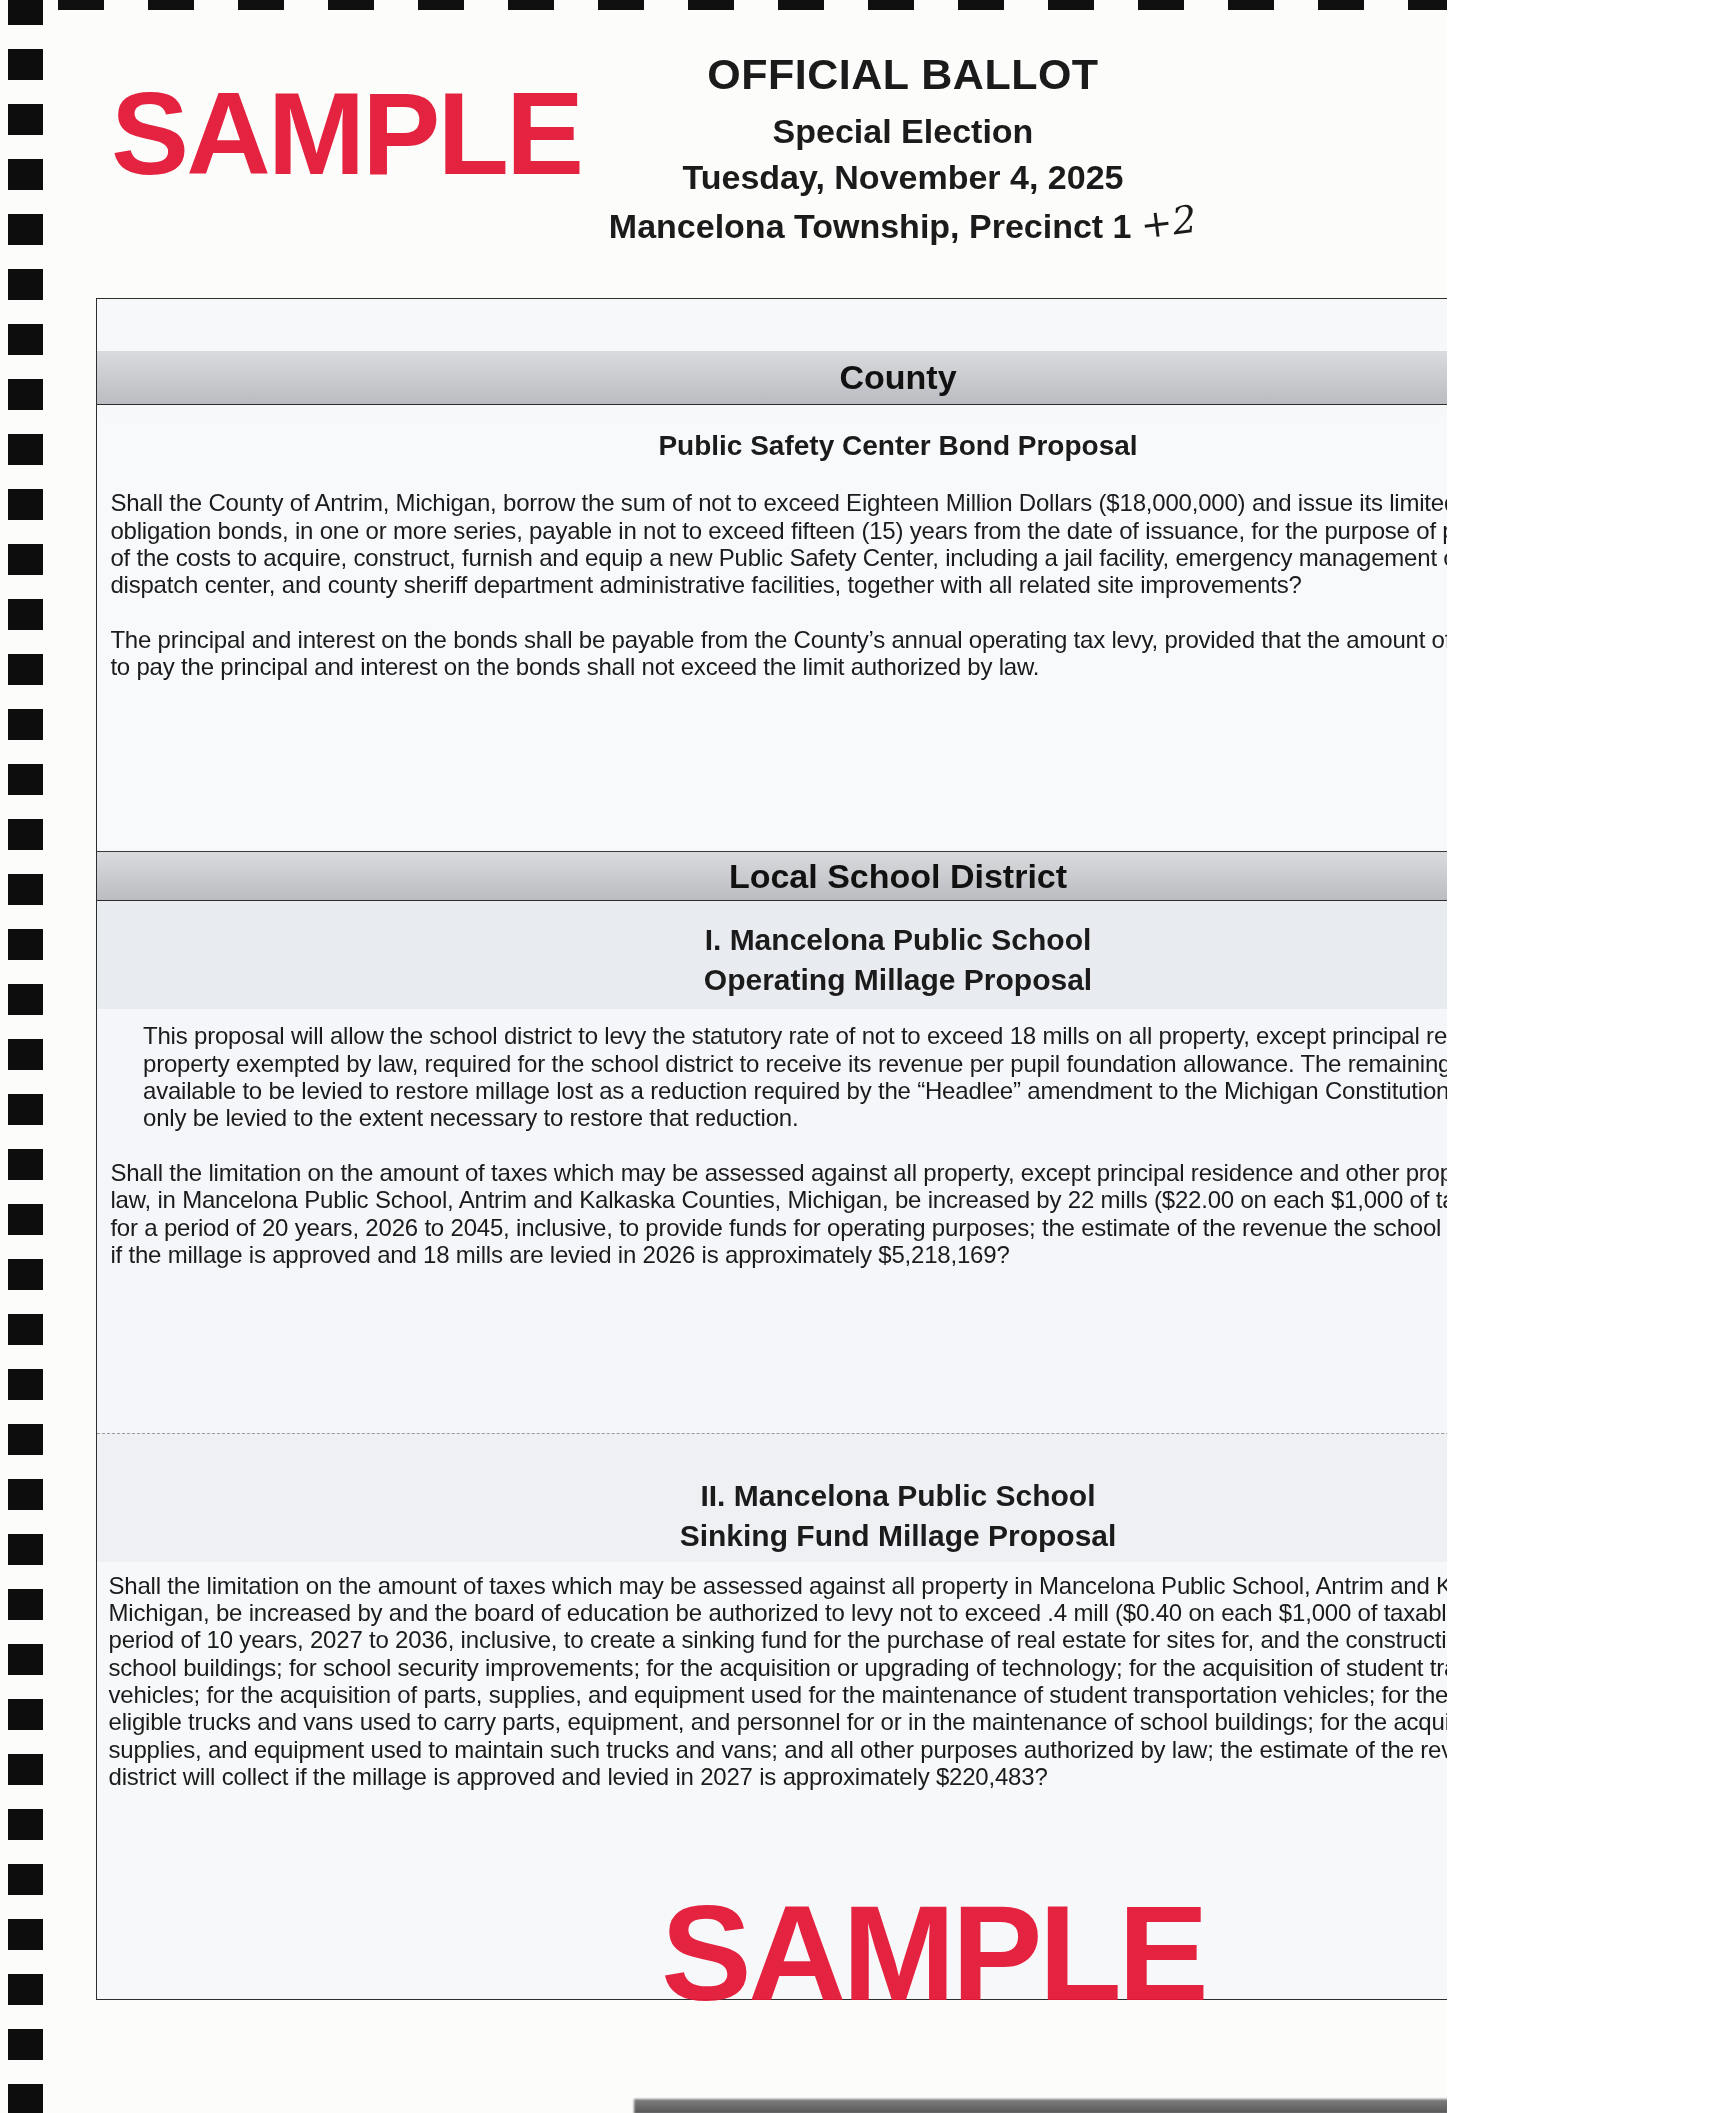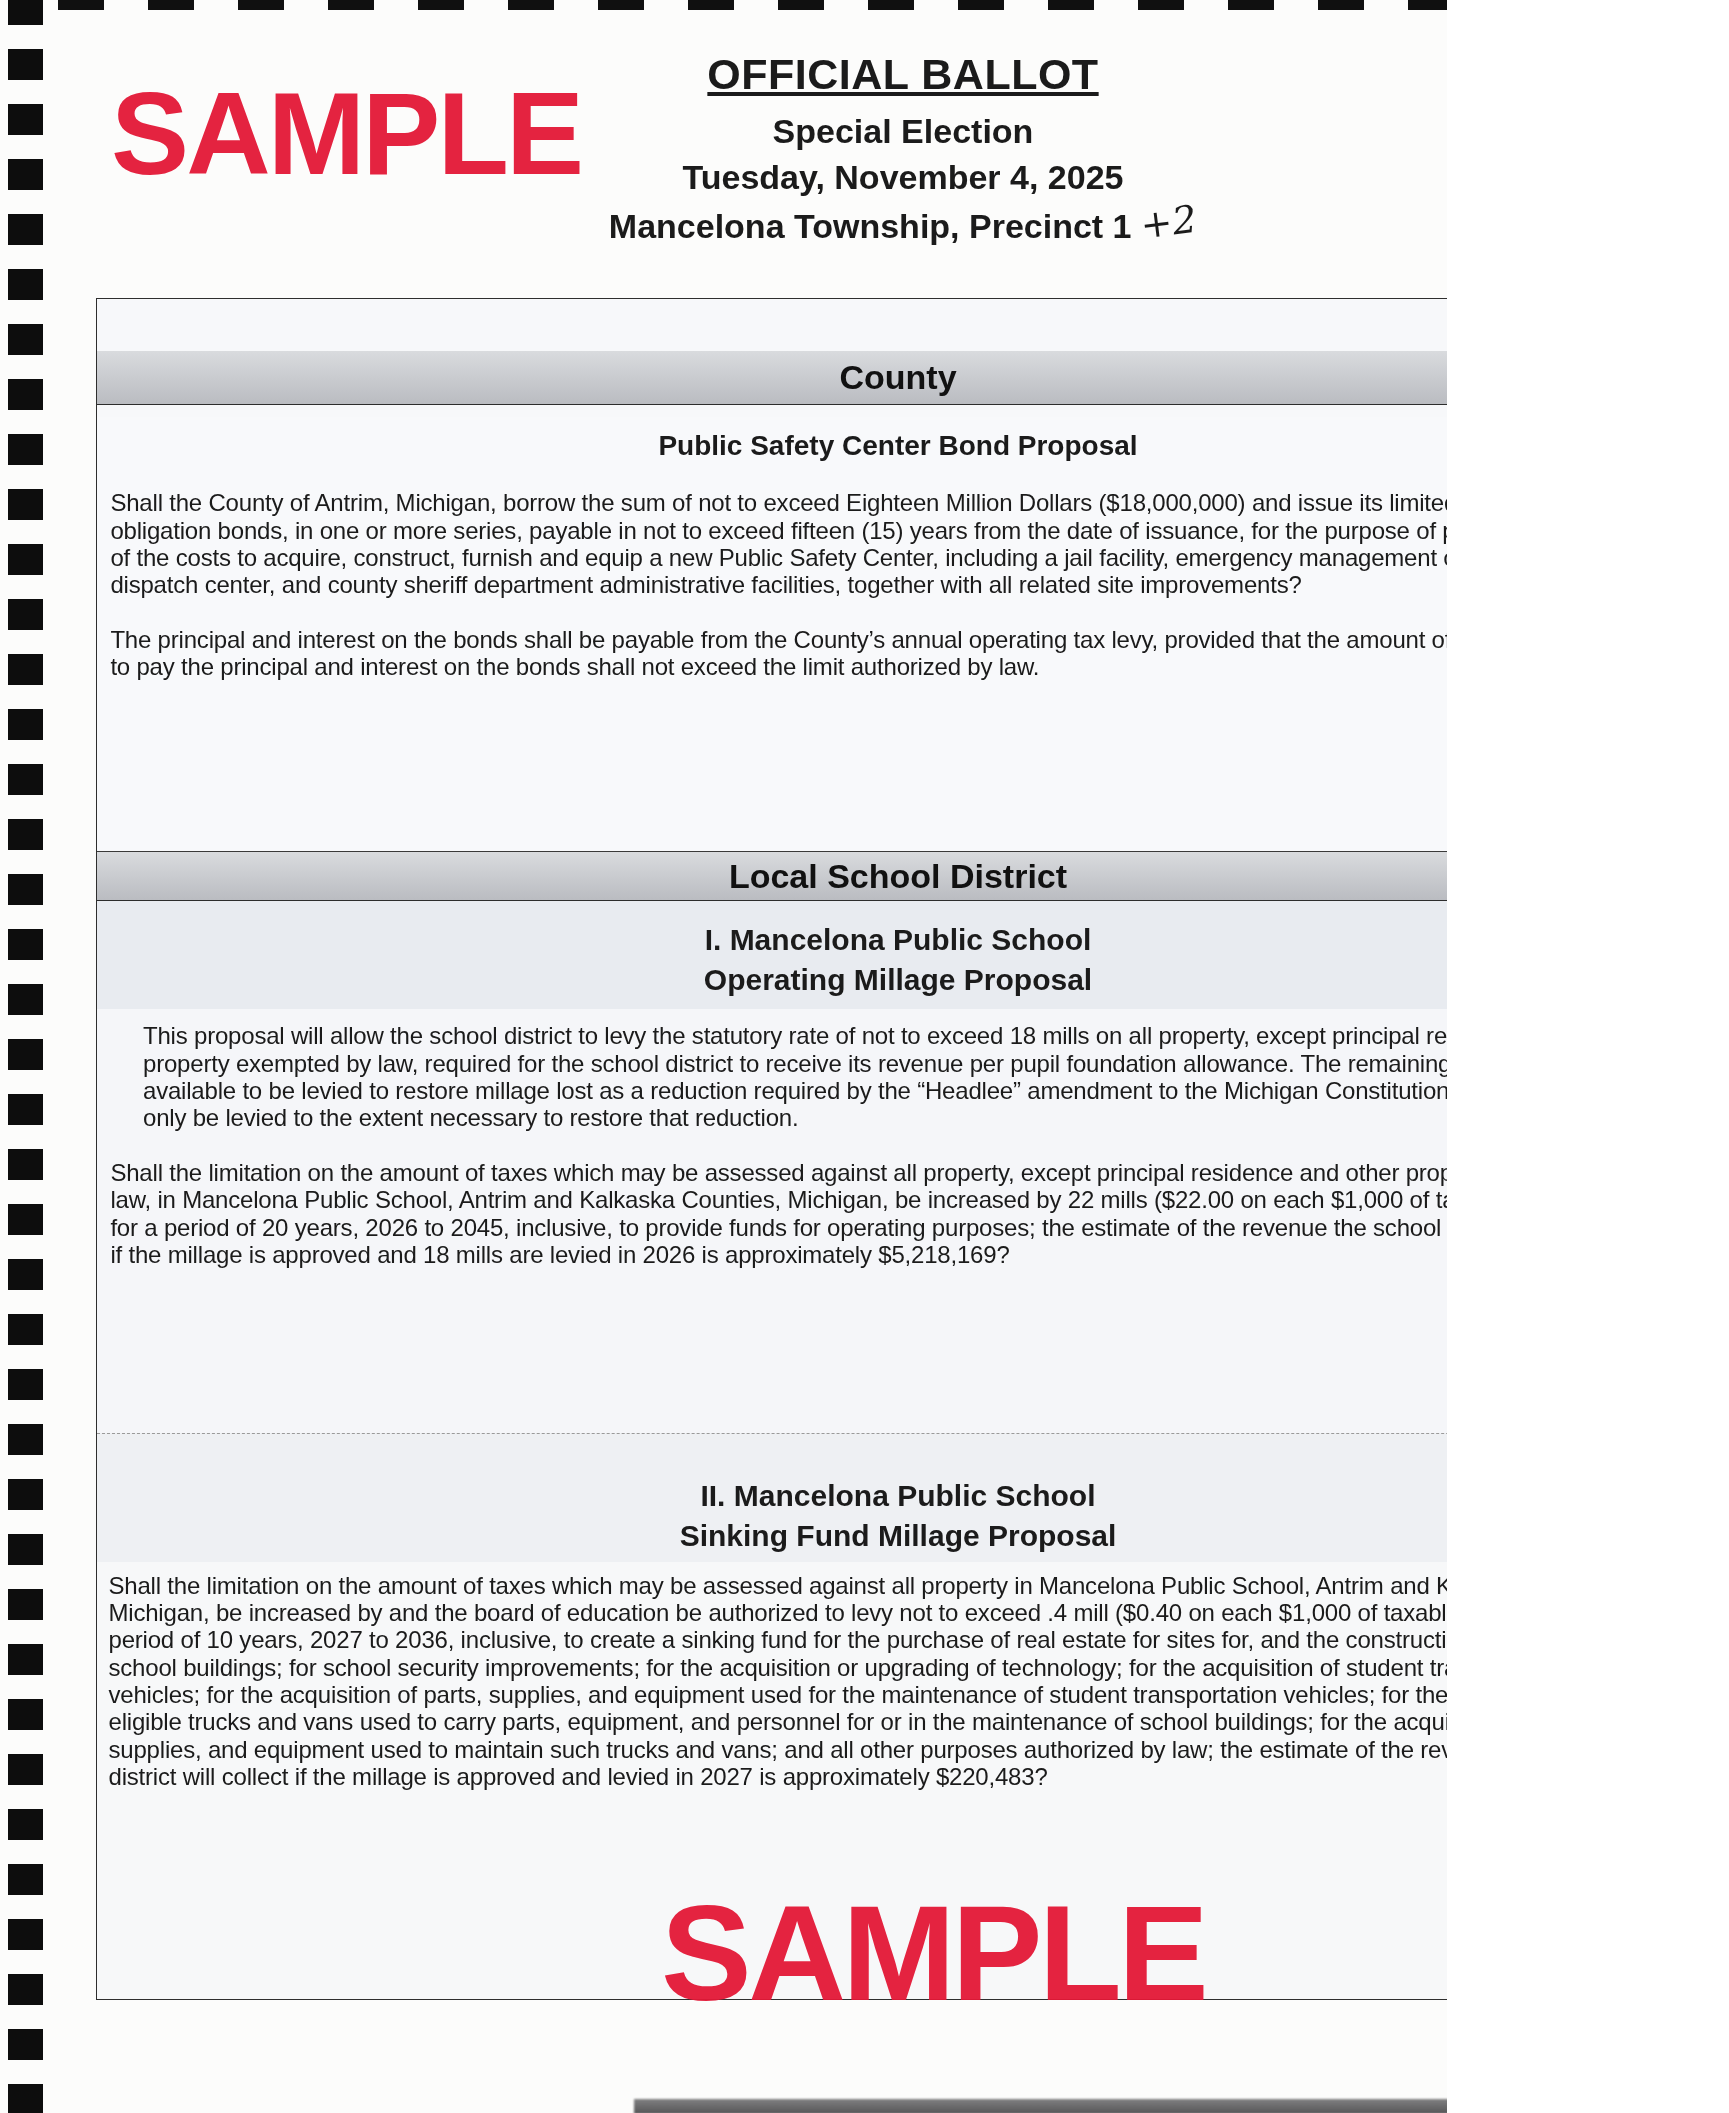--- a/index.html
+++ b/index.html
@@ -24,21 +24,21 @@
   .stamp{
     position:absolute;font-weight:700;color:#e31837;letter-spacing:-2.9px;
     line-height:1;z-index:6;opacity:.95;white-space:nowrap;
   }
   .stamp-top{left:111px;top:75px;font-size:117px;}
   .stamp-bottom{left:661px;top:1885px;font-size:136px;letter-spacing:-3.8px;}
   
   .header{
     position:absolute;left:288px;top:50px;width:1230px;text-align:center;z-index:2;
   }
-  .header .h-title{font-size:43px;font-weight:700;letter-spacing:0.5px;margin-bottom:12px;text-decoration:underline;}
+  .header .h-title{font-size:43px;font-weight:700;letter-spacing:0.5px;margin-bottom:12px;}
   .header .h-line{font-size:34px;font-weight:700;margin-top:5px;line-height:1.2;}
   .handwritten{
     display:inline-block;font-family:"DejaVu Serif",serif;font-style:italic;
     font-weight:400;font-size:38px;margin-left:9.6px;transform:rotate(-7deg) translateY(-2.9px);
   }
   
   .ballot{
     position:absolute;left:96px;top:298px;width:1604px;height:1702px;
     border:1.9px solid #2e2e2e;box-sizing:border-box;background:#f7f8fa;z-index:1;
   }

